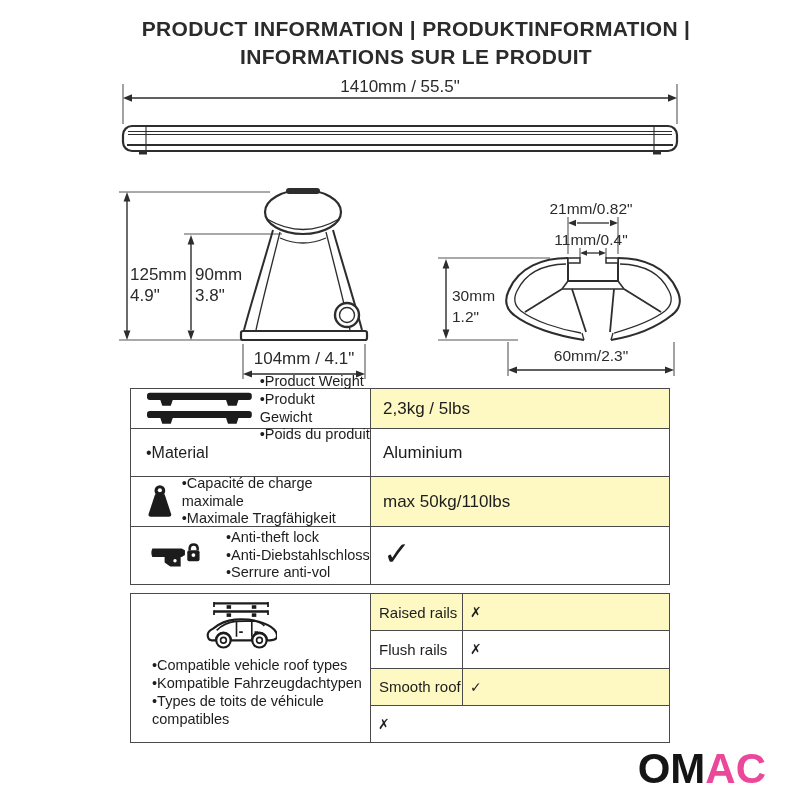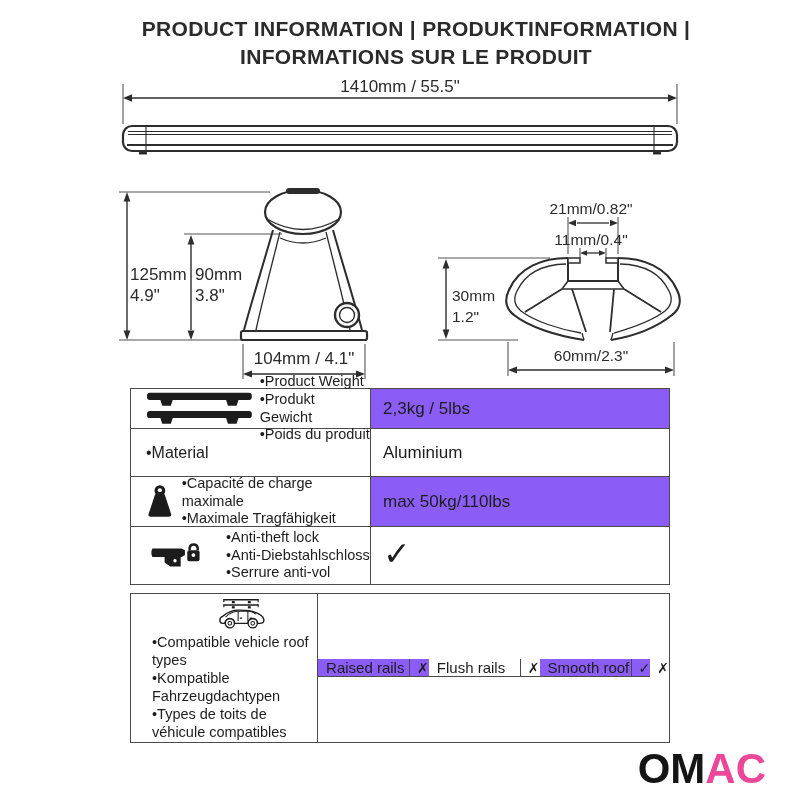--- a/index.html
+++ b/index.html
@@ -14,32 +14,32 @@
   .dim{font-size:17px;}
   .dimsm{font-size:15.5px;}
   
   .spec-table{position:absolute;left:130px;top:388px;width:540px;border:1px solid #4a4a4a;
               box-sizing:border-box;background:#fff;}
   .srow{display:flex;border-bottom:1px solid #4a4a4a;box-sizing:border-box;}
   .srow:last-child{border-bottom:none;}
   .lcell{width:240px;border-right:1px solid #4a4a4a;box-sizing:border-box;
          display:flex;align-items:center;}
   .vcell{flex:1;display:flex;align-items:center;padding-left:12px;font-size:17px;color:#1d1d1d;}
-  .shaded{background:#8b5cf6;}
+  .shaded{background:#fef9c3;}
   .labels{font-size:14.5px;line-height:1.24;color:#1d1d1d;}
   .material-label{font-size:16px;padding-left:15px;color:#1d1d1d;}
   .bigcheck{font-size:33px;font-weight:bold;line-height:1;padding-bottom:4px;
             font-family:"DejaVu Sans",sans-serif;}
   .roof-table{position:absolute;left:130px;top:593px;width:540px;height:150px;
               border:1px solid #4a4a4a;box-sizing:border-box;display:flex;background:#fff;}
   .roof-left{width:240px;border-right:1px solid #4a4a4a;box-sizing:border-box;
              display:flex;flex-direction:column;padding-top:3px;}
   .roof-left .labels{padding-left:21px;margin-top:4px;}
   .caricon{margin-left:74px;}
-  .roof-right{flex:1;display:flex;flex-direction:row;align-items:center;}
+  .roof-right{flex:1;display:flex;flex-direction:column;}
   .orow{flex:1;display:flex;border-bottom:1px solid #4a4a4a;box-sizing:border-box;}
   .orow:last-child{border-bottom:none;}
   .ncell{width:92px;border-right:1px solid #4a4a4a;box-sizing:border-box;
          display:flex;align-items:center;padding-left:8px;font-size:15px;color:#1d1d1d;}
   .mcell{flex:1;display:flex;align-items:center;padding-left:7px;font-size:14px;
          font-family:"DejaVu Sans",sans-serif;color:#1d1d1d;}
   
   .logo{position:absolute;top:748px;right:34px;font-size:42px;font-weight:bold;
         letter-spacing:0;line-height:1;}
   .logo .b{color:#151515;} .logo .r{color:#ec4899;}

